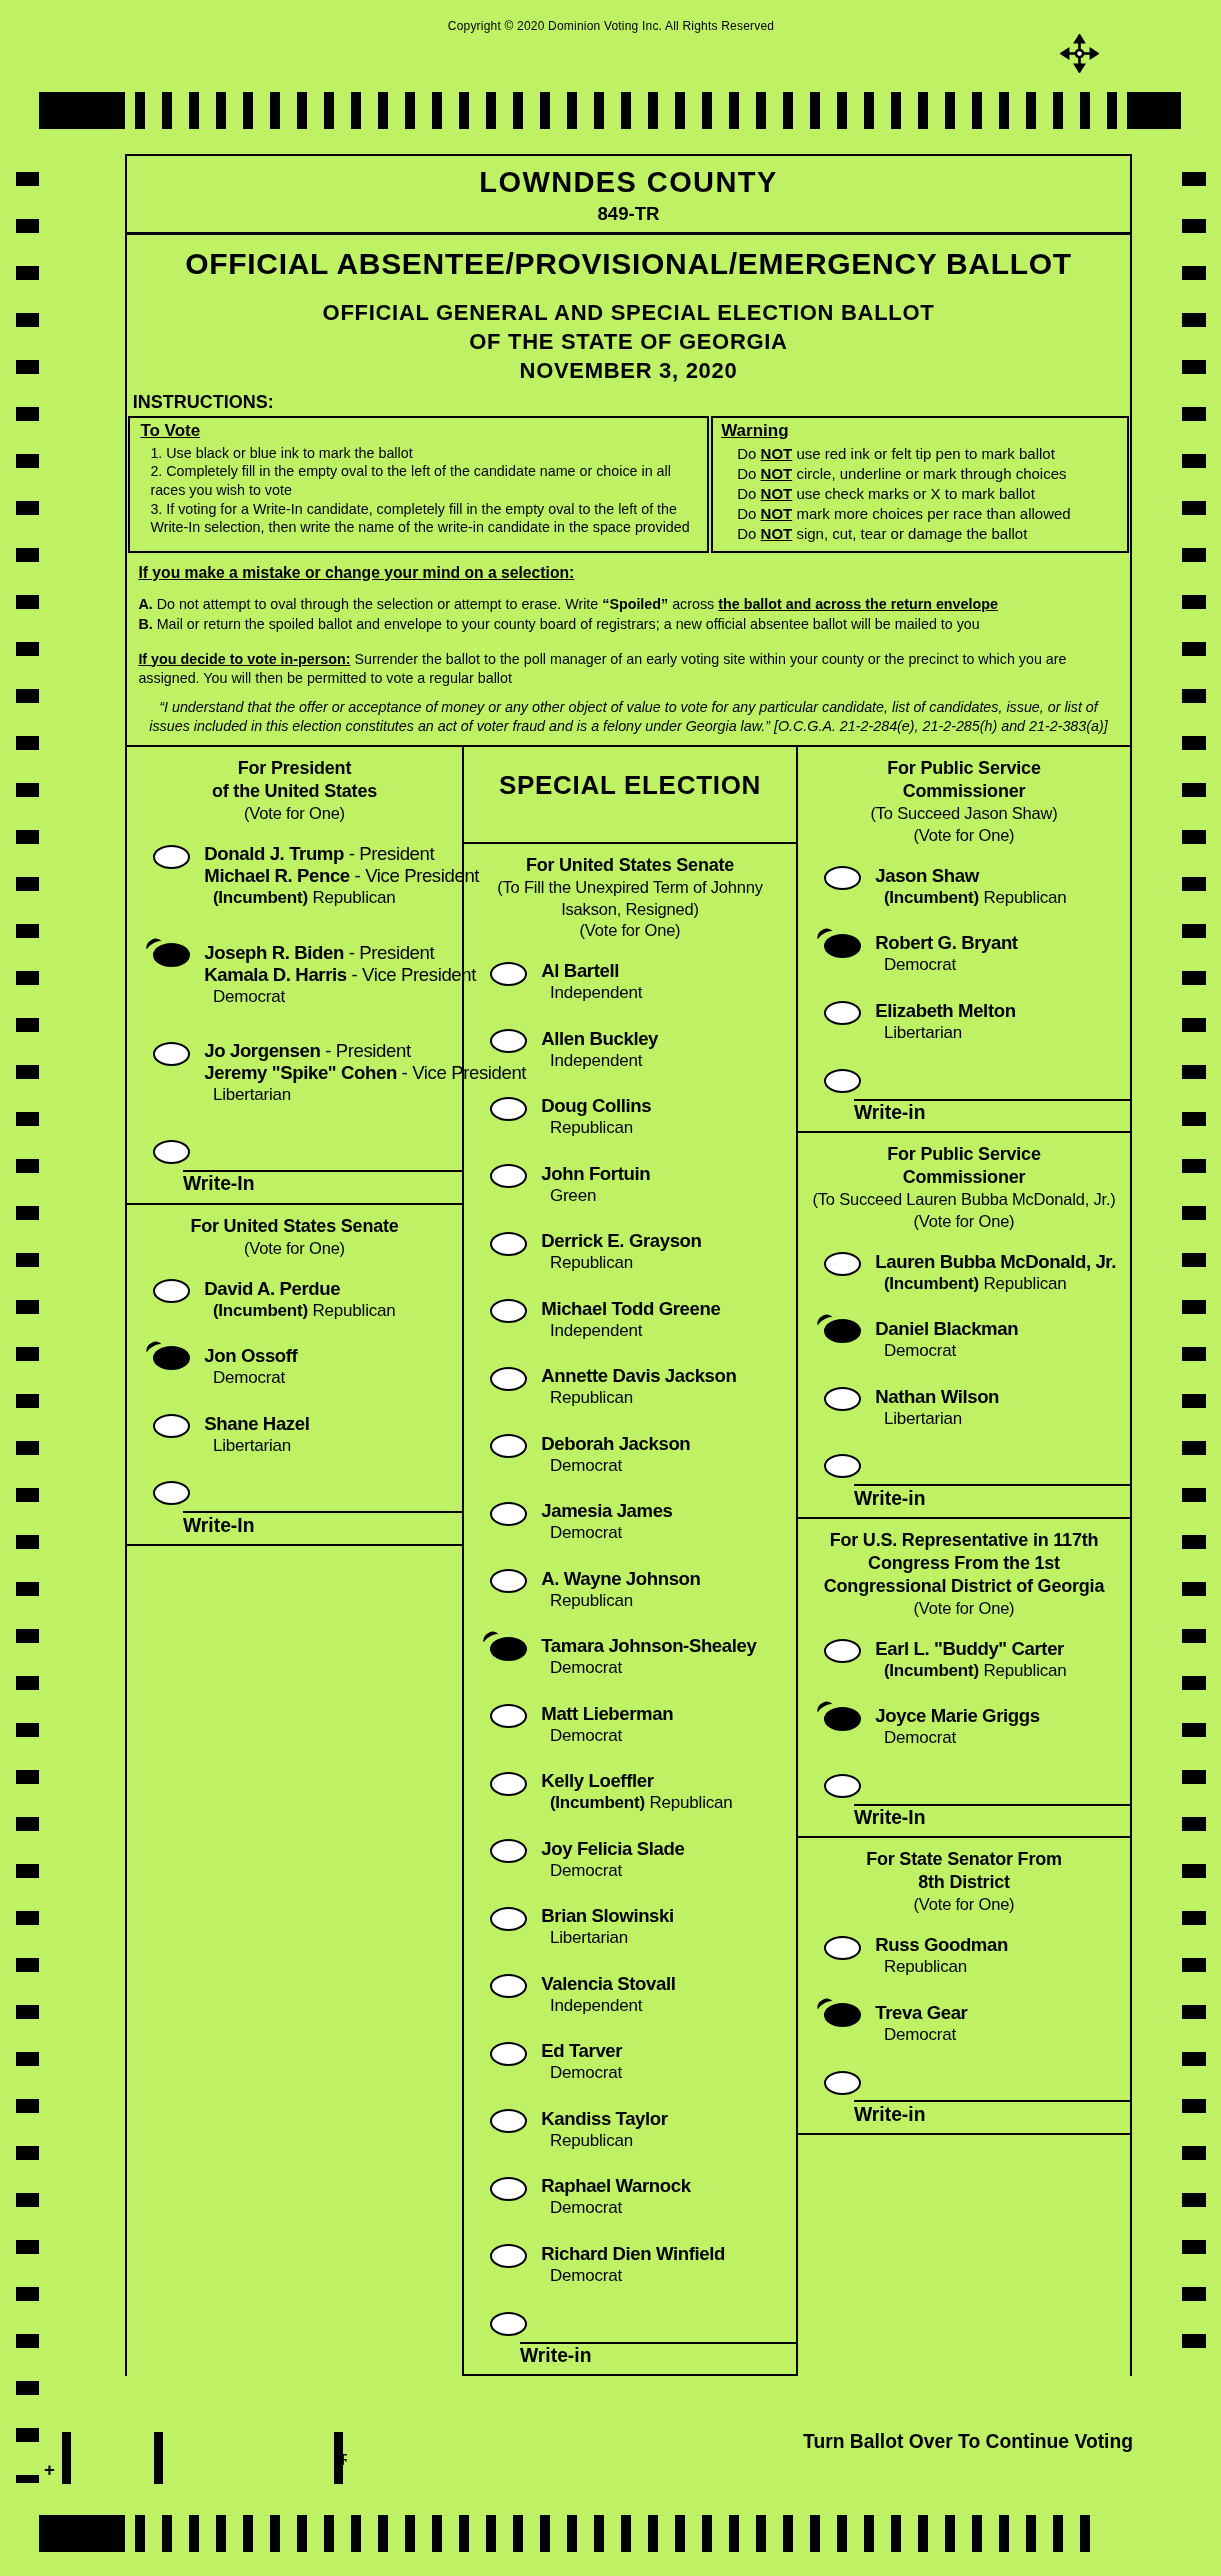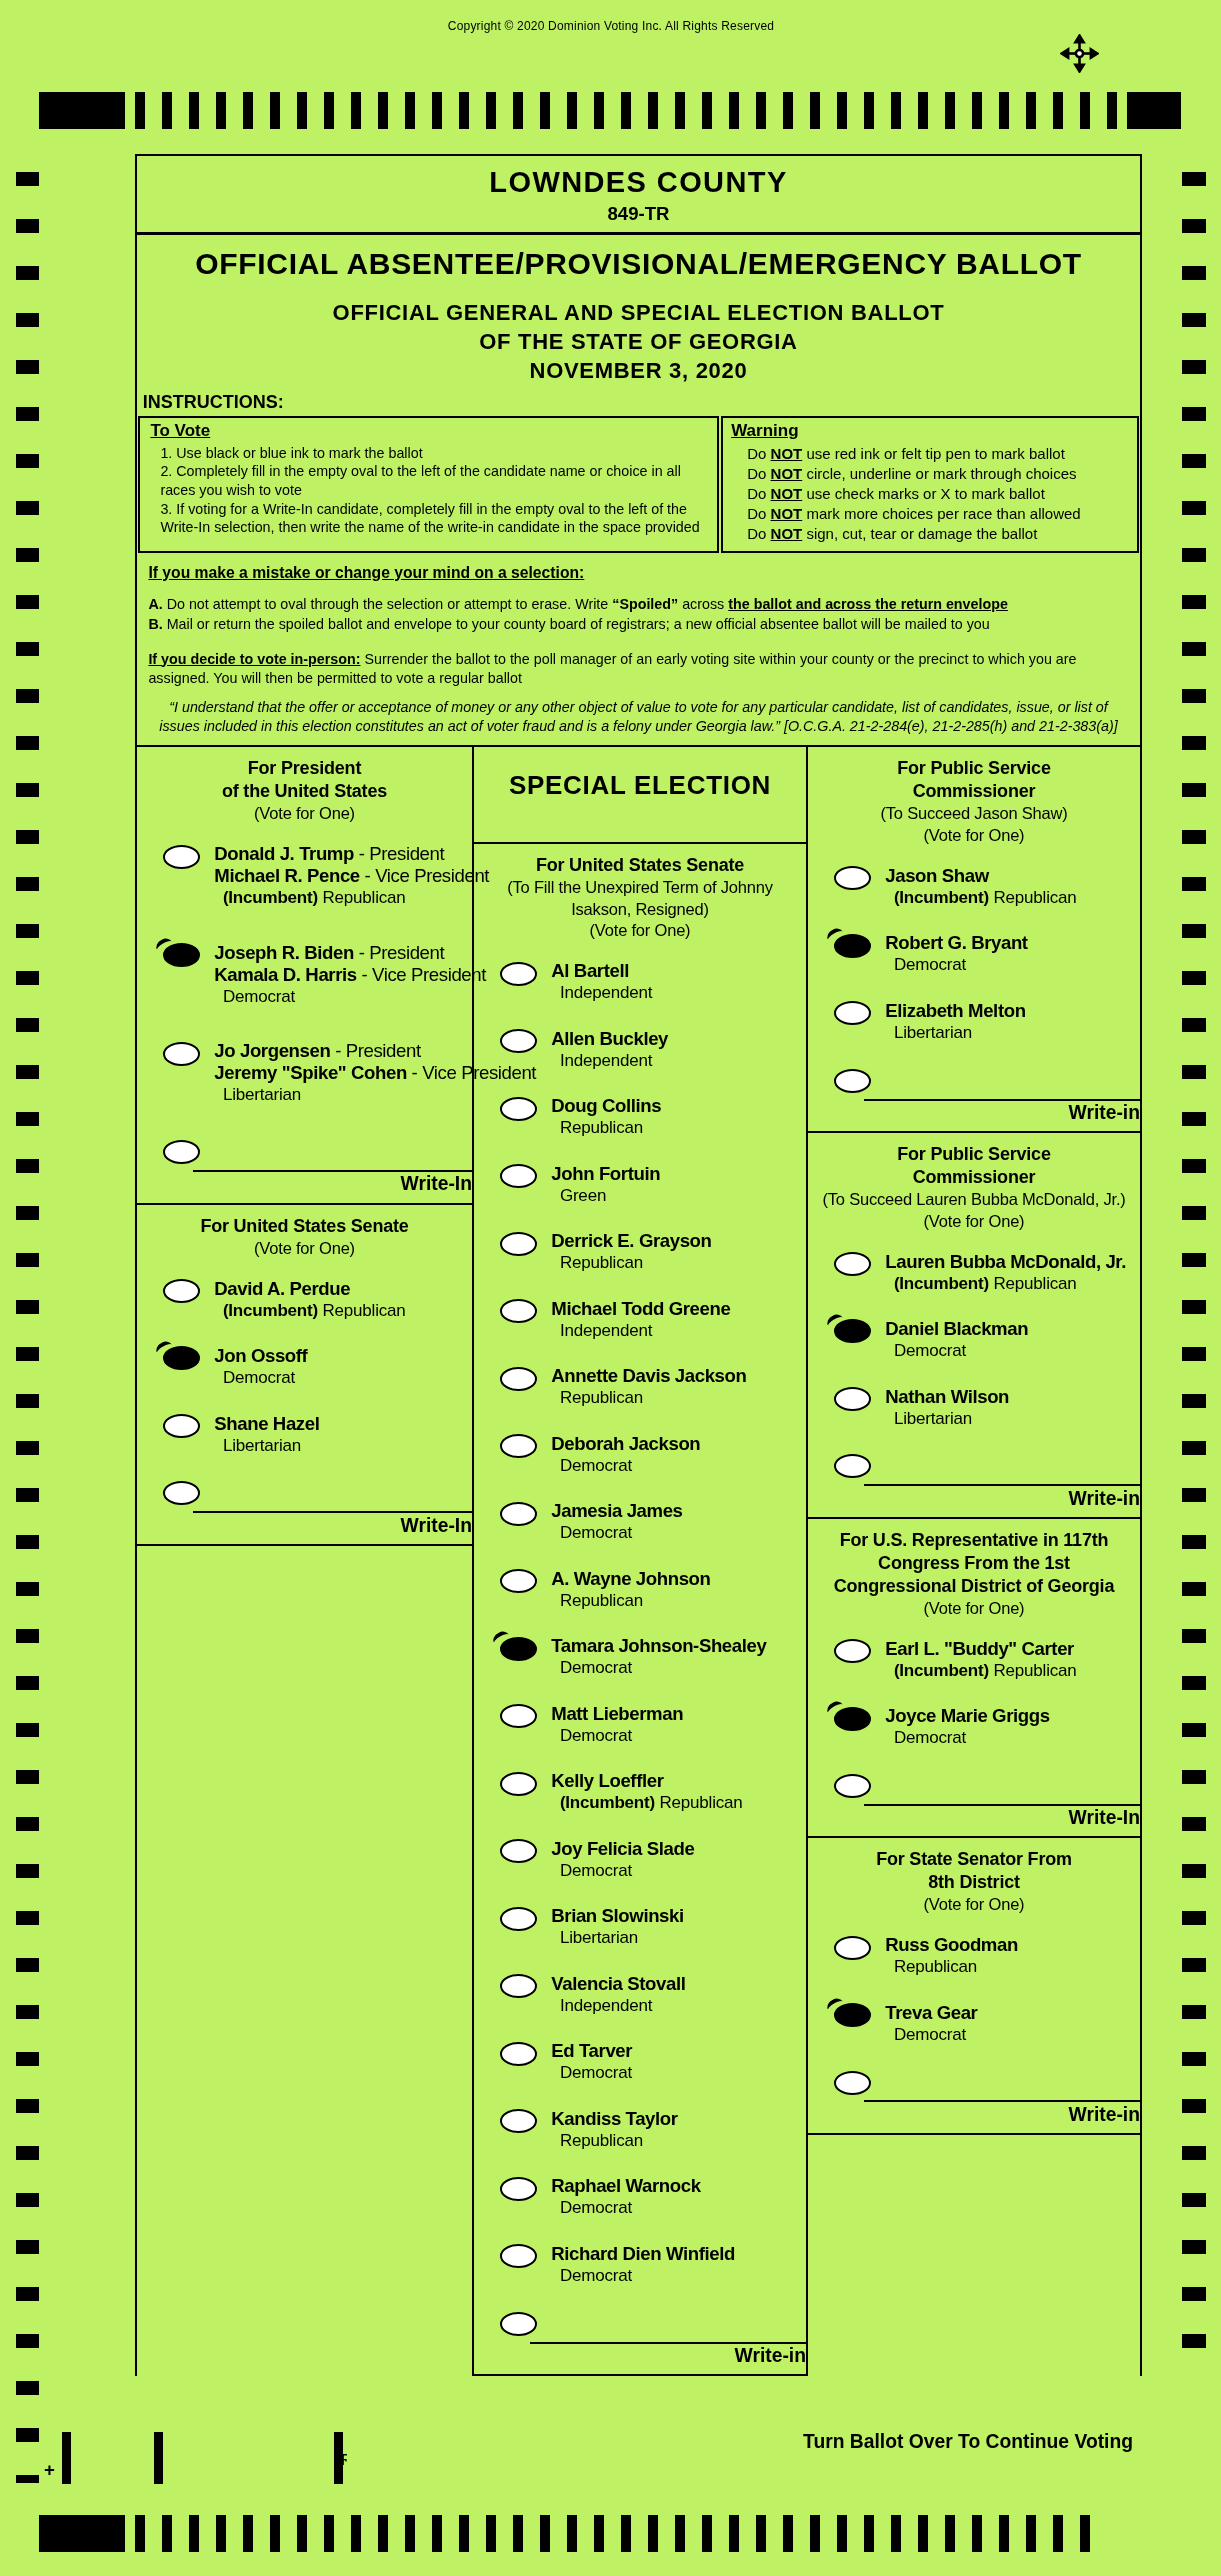--- a/index.html
+++ b/index.html
@@ -22,21 +22,21 @@
   .side-marks { position:absolute; width:23.6px;
     background:repeating-linear-gradient(180deg,#000 0 14.3px,transparent 14.3px 47px); }
   .side-left { left:15.7px; top:172px; height:2311px; }
   .side-right { left:1182px; top:172px; height:2203px; }
   .mini-bar { position:absolute; width:9.3px; height:52px; background:#000; top:2432px; }
   .plus-mark { position:absolute; left:44px; top:2459px; font-size:18.6px; font-weight:bold; }
   .tiny-glyph { position:absolute; left:341px; top:2449px; font-size:14.3px; font-weight:bold; }
   .turn-over { position:absolute; top:2431px; right:89px;
     font-size:19.3px; font-weight:bold;text-align:center; }
   
-  .ballot { position:absolute; left:135px; top:154px; width:1007px;
+  .ballot { position:absolute; left:125px; top:154px; width:1007px;
     border:2.1px solid #000; border-bottom:none; box-sizing:border-box; }
   .county-box { text-align:center; padding:10px 0 7.2px; border-bottom:3.6px solid #000; }
   .county-name { font-size:29px; font-weight:bold; letter-spacing:1.4px; }
   .precinct-code { font-size:18.6px; font-weight:bold; margin-top:4.3px; }
   .title-box { text-align:center; padding:11.4px 0 4.3px; }
   .ballot-title { font-size:30px; font-weight:bold; letter-spacing:0.7px; }
   .ballot-subtitle { font-size:22px; font-weight:bold; letter-spacing:0.7px; margin-top:17px; line-height:29px; }
   .ballot-subtitle2, .ballot-date { font-size:22px; font-weight:bold; letter-spacing:0.7px; line-height:29px; }
   
   .instr-heading { font-size:18px; font-weight:bold; margin:2.9px 0 2.9px 5.7px; }
@@ -70,21 +70,21 @@
   .oval { display:inline-block; flex:none; width:33px; height:20px; border:2.1px solid #000;
     border-radius:50%; background:#fff; margin:1.4px 14.3px 0 0; position:relative; }
   .oval.filled { background:#000; }
   .oval.filled::before { content:""; position:absolute; left:-9.3px; top:-6.4px; width:17px; height:10px;
     border-top:4.3px solid #000; border-radius:50% 50% 0 0; transform:rotate(-30deg); }
   .cand-text { min-width:0; }
   .cand-line { font-size:18.6px; line-height:22px; letter-spacing:-0.4px; white-space:nowrap; }
   .party-line { font-size:17px; line-height:21.5px; letter-spacing:-0.2px; padding-left:8.6px; white-space:nowrap; }
   .writein { padding-bottom:1.4px; }
   .wi-oval-row { margin-top:10px; margin-bottom:5.7px; min-height:24px; }
-  .wi-line { border-top:2.1px solid #000; margin-left:56px; padding:1.4px 0 5.7px;text-align:right; }
+  .wi-line { border-top:2.1px solid #000; margin-left:56px; padding:1.4px 0 5.7px; }
   .wi-label { font-size:19.3px; font-weight:bold; }
 </style>
 </head>
 <body>
 
 <div class="page">
 
   <div class="copyright">Copyright © 2020 Dominion Voting Inc. All Rights Reserved</div>
 
   <div class="reg-icon">

